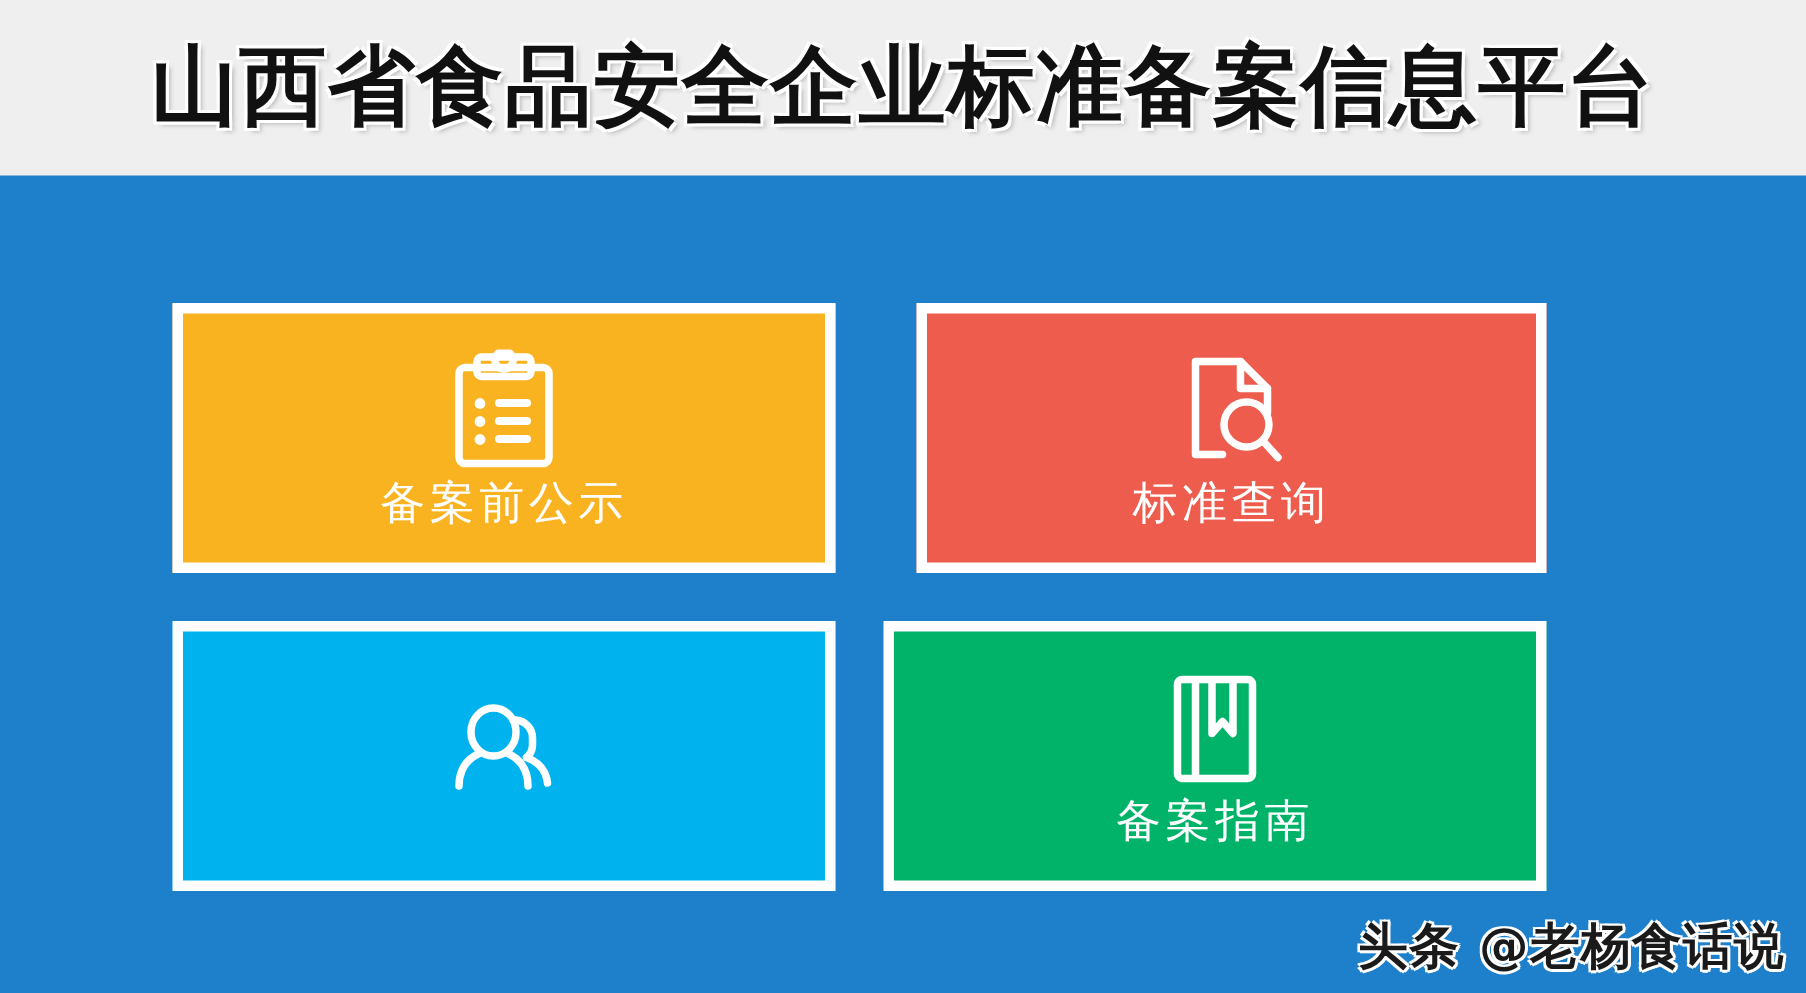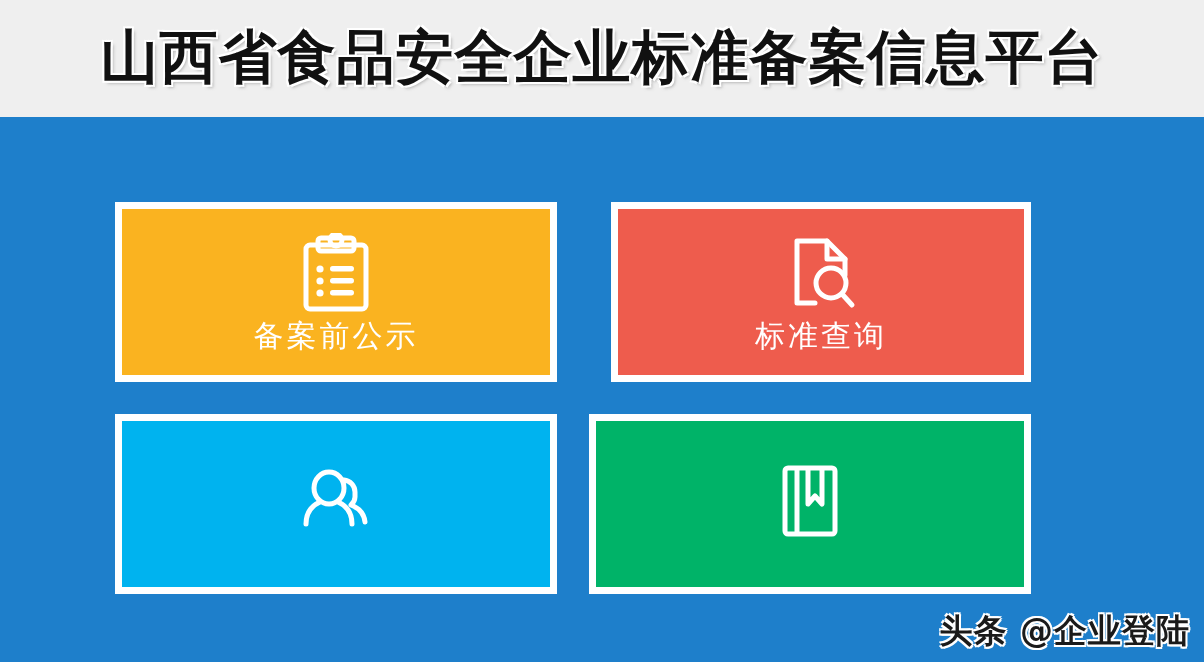--- a/index.html
+++ b/index.html
@@ -159,19 +159,20 @@
     </div>
 
     <div class="tile" style="background: rgb(0, 179, 104);">
       <span class="tile-icon">
         <svg viewBox="0 0 76 82" fill="none" xmlns="http://www.w3.org/2000/svg">
           <rect x="13" y="8" width="50" height="66" rx="3" stroke="#ffffff" stroke-width="5"></rect>
           <line x1="25" y1="10" x2="25" y2="72" stroke="#ffffff" stroke-width="5"></line>
           <path d="M36 10 v34 l7 -8 l7 8 v-34" stroke="#ffffff" stroke-width="5" stroke-linejoin="round"></path>
         </svg>
       </span>
+      <span class="tile-label">备案指南</span>
     </div>
 
   </div>
 
-  <div class="watermark">头条 @企业登陆</div>
+  <div class="watermark">头条 @老杨食话说</div>
 
 </div>
 
 </body></html>

